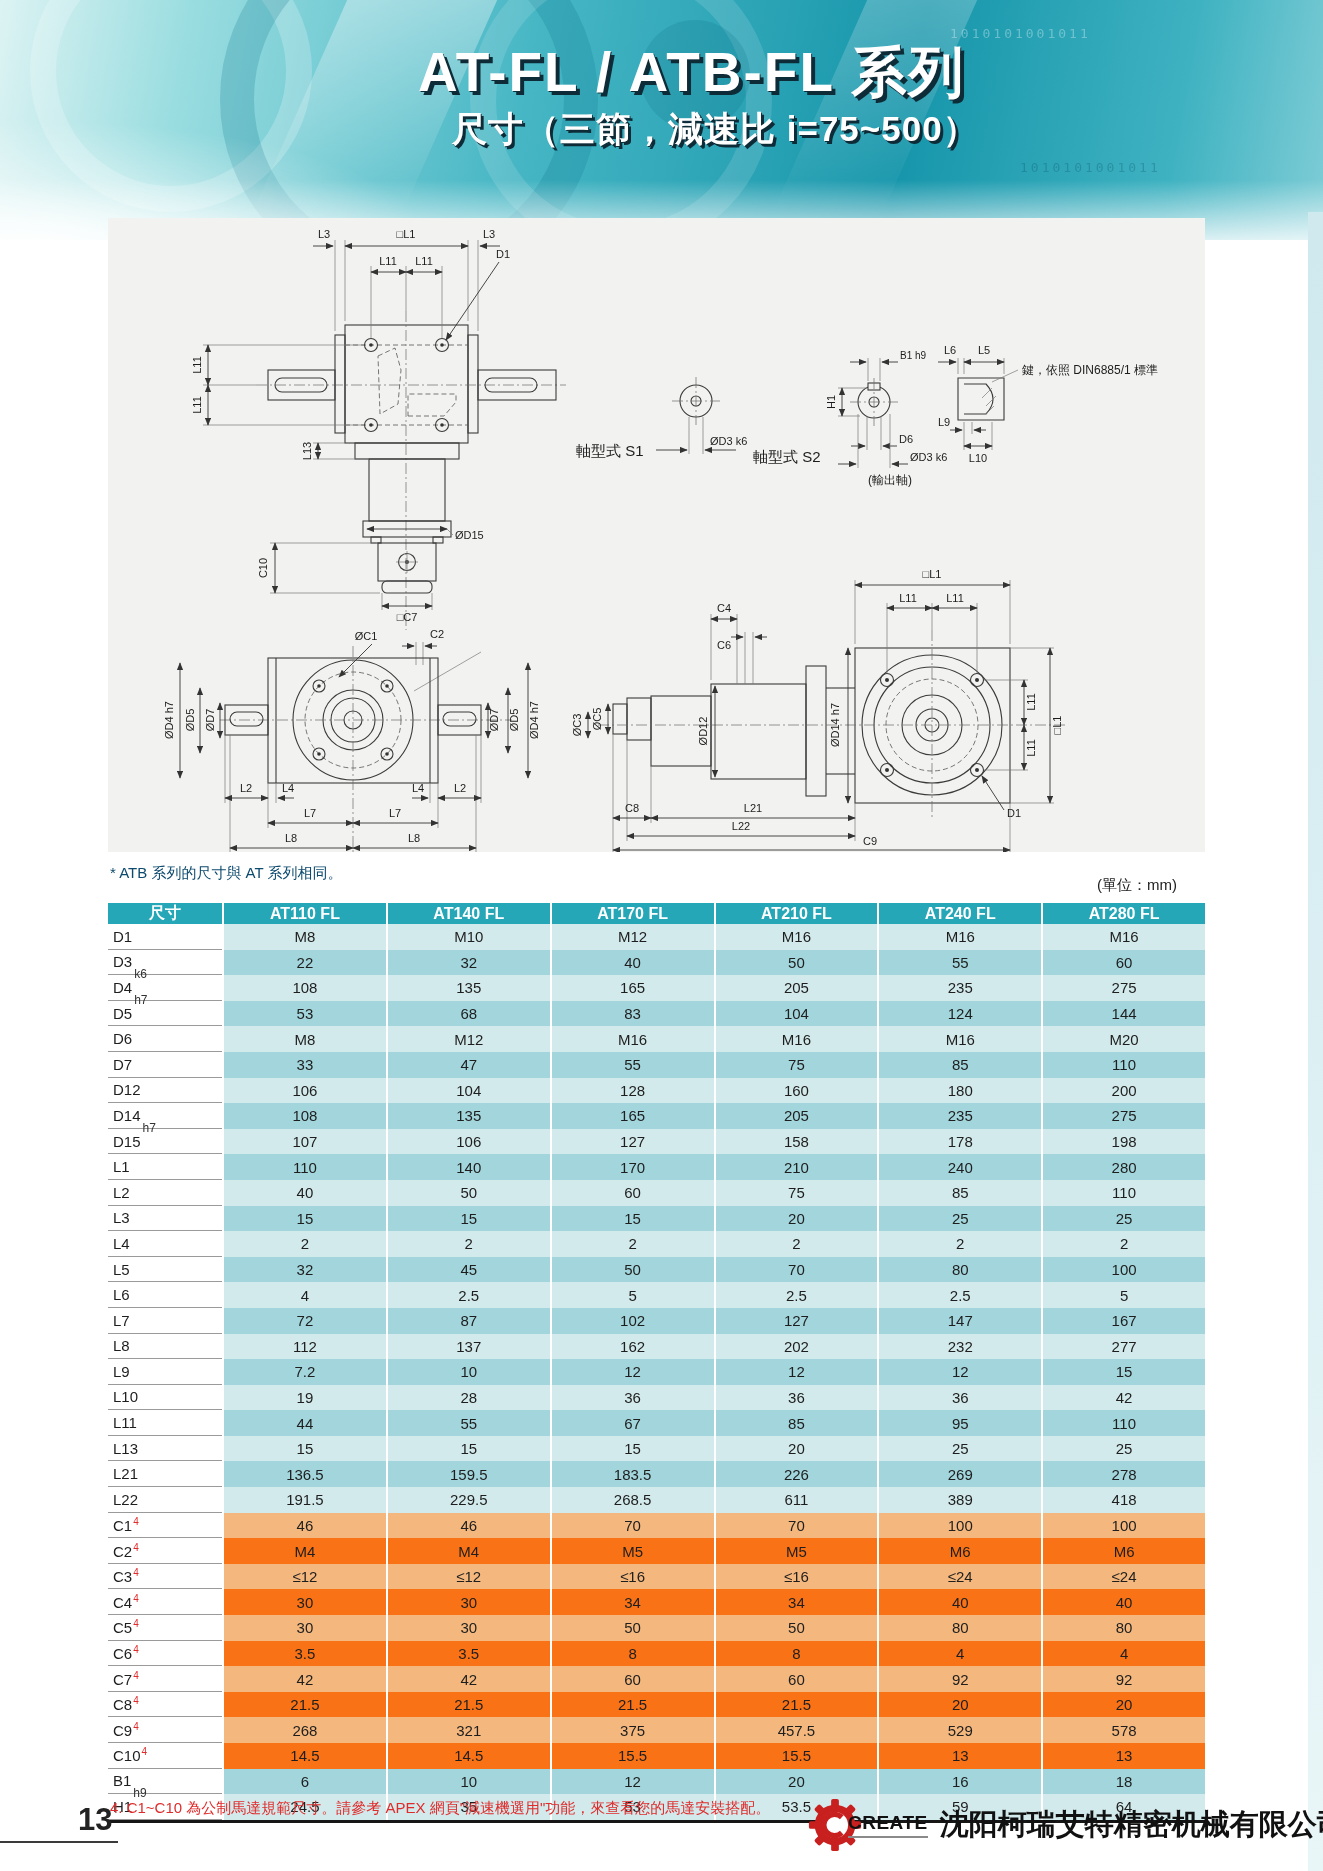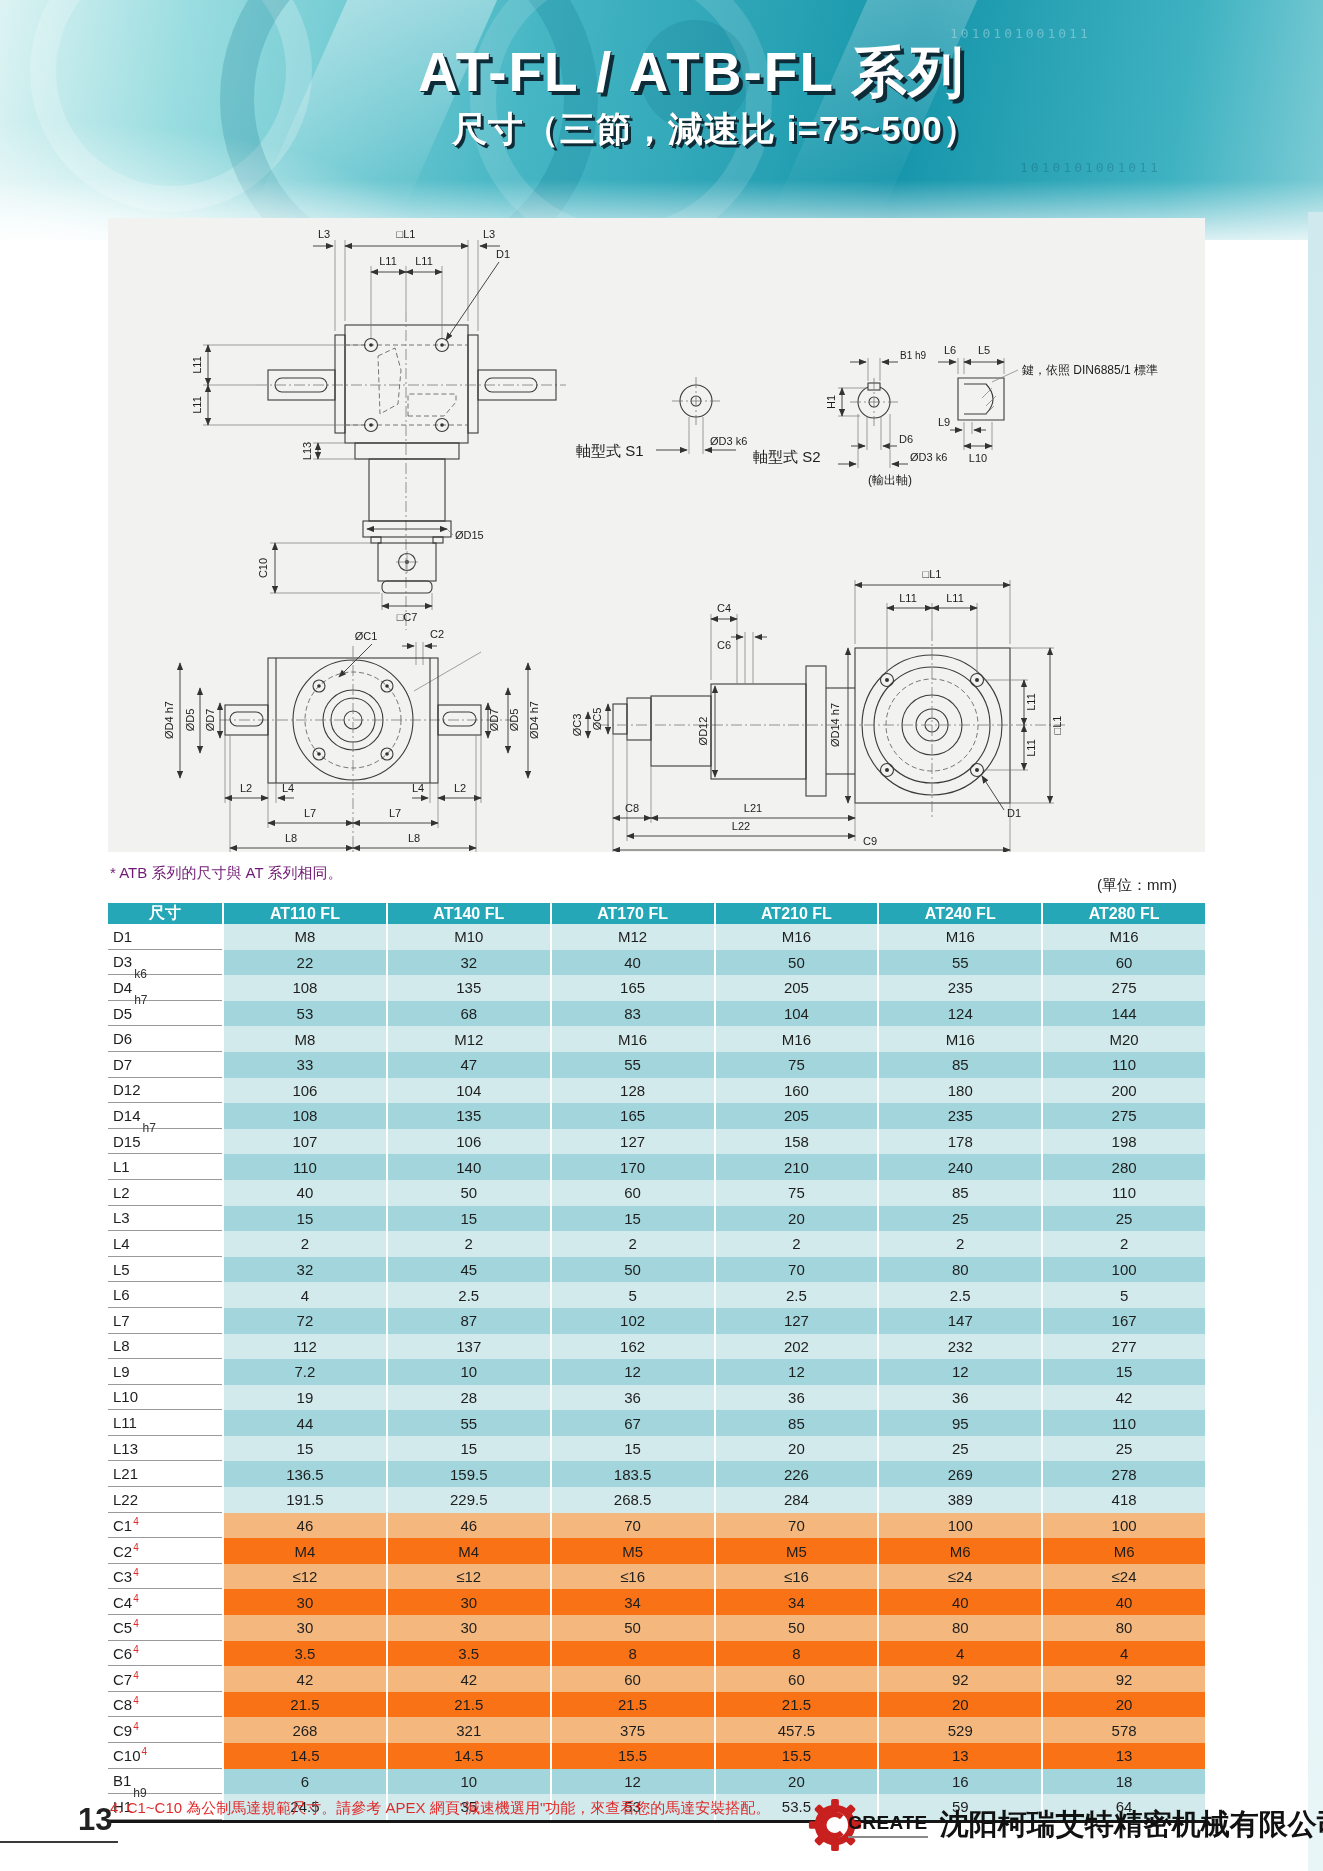--- a/index.html
+++ b/index.html
@@ -37,21 +37,21 @@
   svg .ln{stroke:#3b3b3b;fill:none;stroke-width:1.1;}
   svg .ext{stroke:#7a7a7a;fill:none;stroke-width:.7;}
   svg .cl{stroke:#6b6b6b;fill:none;stroke-width:.7;stroke-dasharray:11 3 2 3;}
   svg .dsh{stroke:#555;fill:none;stroke-width:.8;stroke-dasharray:5 3;}
   svg .dim{stroke:#333;fill:none;stroke-width:.9;marker-start:url(#ar);marker-end:url(#ar);}
   svg .dimE{stroke:#333;fill:none;stroke-width:.9;marker-end:url(#ar);}
   svg text{fill:#1d1d1d;font-size:11px;font-family:"Liberation Sans","DejaVu Sans",sans-serif;}
   svg text.cap{font-size:15px;} svg text.md{font-size:12px;} svg text.sm{font-size:10px;}
 
   
-  .atb-note{position:absolute;left:110px;top:864px;color:#701a75;font-size:15px;}
+  .atb-note{position:absolute;left:110px;top:864px;color:#0c4a6e;font-size:15px;}
   .unit-note{position:absolute;left:1097px;top:876px;color:#222;font-size:15px;}
   .footnote{position:absolute;left:110px;top:1799px;color:#e02b2b;font-size:15px;}
 
   
   .tblwrap{position:absolute;left:108px;top:903px;width:1097px;}
   table{border-collapse:separate;border-spacing:0;width:1097px;table-layout:fixed;
         border-bottom:3px solid #161616;}
   col.c0{width:114px;} col.cn{width:163.8px;}
   th{background:#25a7b7;color:#fff;font-size:16px;font-weight:bold;height:16px;
      border-left:2px solid #fff;padding:0;text-align:center;}
@@ -625,21 +625,21 @@
           <td class="t-dark">183.5</td>
           <td class="t-dark">226</td>
           <td class="t-dark">269</td>
           <td class="t-dark">278</td>
         </tr>
         <tr>
           <td class="lbl"><span>L22</span></td>
           <td class="t-light">191.5</td>
           <td class="t-light">229.5</td>
           <td class="t-light">268.5</td>
-          <td class="t-light">284</td>
+          <td class="t-light">611</td>
           <td class="t-light">389</td>
           <td class="t-light">418</td>
         </tr>
         <tr>
           <td class="lbl"><span>C1</span><span class="sup">4</span></td>
           <td class="o-dark">46</td>
           <td class="o-dark">46</td>
           <td class="o-dark">70</td>
           <td class="o-dark">70</td>
           <td class="o-dark">100</td>

